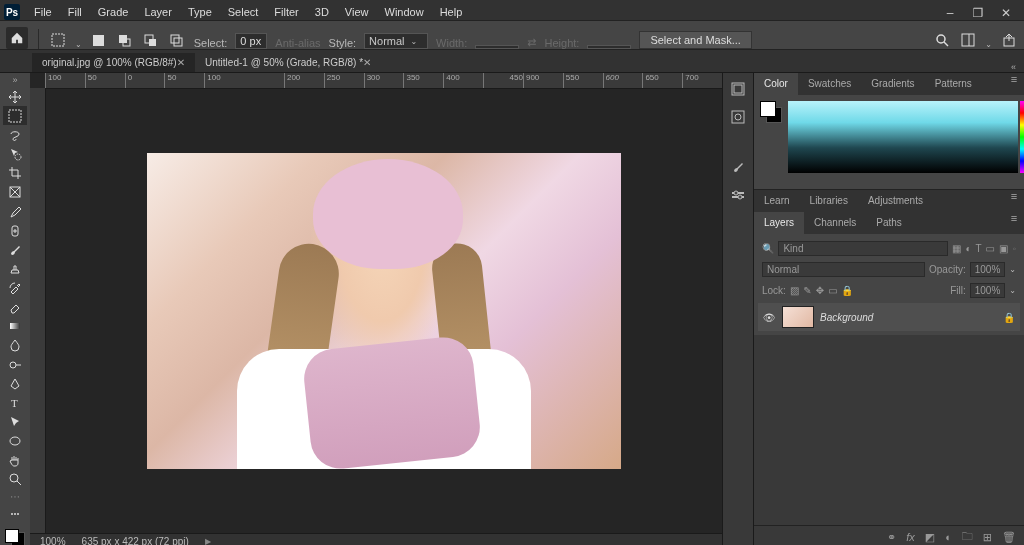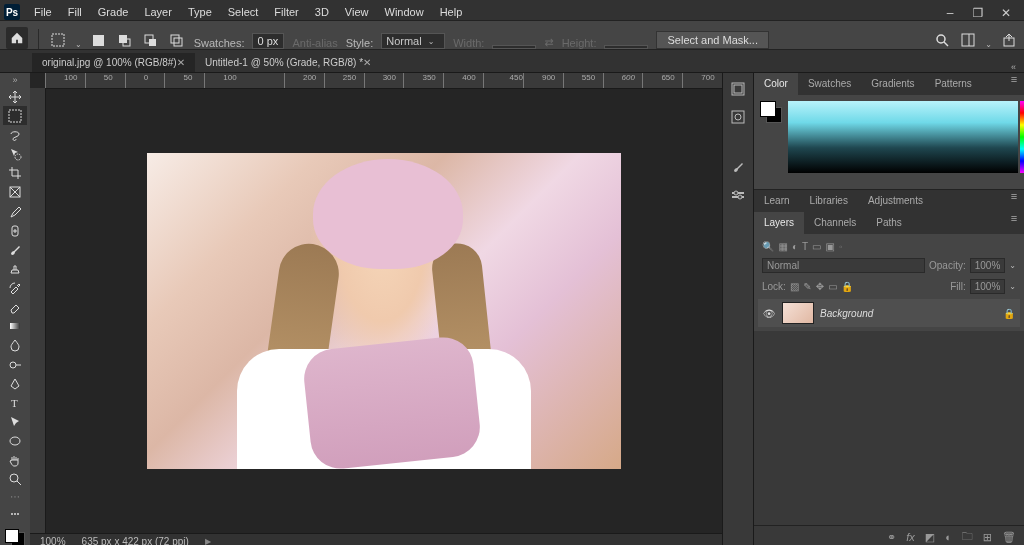--- a/index.html
+++ b/index.html
@@ -36,21 +36,21 @@
 .tbar-chev{color:#aaa;font-size:9px;margin-bottom:2px}
 .tool{width:24px;height:22px;display:flex;align-items:center;justify-content:center;color:#ddd;position:relative}
 .tool.sel{background:#2d2d2d}
 .fgbg{position:relative;width:24px;height:24px;margin-top:4px}
 .fg-sw{position:absolute;width:12px;height:12px;background:#fff;border:1px solid #000;left:2px;top:2px;z-index:2}
 .bg-sw{position:absolute;width:12px;height:12px;background:#000;border:1px solid #555;right:2px;bottom:2px}
 
 #canvas-wrap{flex:1;background:#252525;position:relative;overflow:hidden}
 #hruler{position:absolute;top:0;left:15px;right:0;height:15px;background:#3a3a3a;border-bottom:1px solid #1a1a1a;display:flex;overflow:hidden}
 #vruler{position:absolute;top:15px;left:0;width:15px;bottom:14px;background:#3a3a3a;border-right:1px solid #1a1a1a}
-.rtick{font-size:8px;color:#aaa;position:relative;height:100%;border-left:1px solid #777;padding-left:18px}
+.rtick{font-size:8px;color:#aaa;position:relative;height:100%;border-left:1px solid #777;padding-left:2px}
 #canvas-area{position:absolute;top:15px;left:15px;right:0;bottom:14px;display:flex;align-items:center;justify-content:center}
 #photo{width:474px;height:316px;background:linear-gradient(135deg,#f7ece6 0%,#e8c9b8 22%,#dcb7a6 38%,#f0d8e4 55%,#e4c0d6 70%,#d6a988 100%);position:relative;overflow:hidden}
 
 #photo::before{content:"";position:absolute;top:26px;left:150px;width:170px;height:220px;background:radial-gradient(ellipse at 50% 30%,#f5d5b8 0%,#f0caad 35%,transparent 60%);border-radius:50% 50% 40% 40%}
 #hat{position:absolute;top:6px;left:166px;width:150px;height:110px;background:#e8bfd4;border-radius:50% 50% 45% 45%}
 #scarf{position:absolute;top:190px;left:160px;width:170px;height:120px;background:linear-gradient(#deb5cc,#d19fbc);border-radius:30px;transform:rotate(-6deg)}
 #sweater{position:absolute;bottom:0;left:90px;right:90px;height:120px;background:#fff;border-radius:42px 42px 0 0}
 #hair-l{position:absolute;top:90px;left:120px;width:60px;height:230px;background:linear-gradient(#9c7a54,#c9a574);border-radius:40px;transform:rotate(8deg)}
 #hair-r{position:absolute;top:90px;right:130px;width:50px;height:220px;background:linear-gradient(#9c7a54,#c9a574);border-radius:40px;transform:rotate(-6deg)}
 
@@ -138,21 +138,21 @@
         <rect x="1" y="1" width="8" height="8" fill="none" stroke="#ddd"></rect>
         <rect x="5" y="5" width="7" height="7" fill="#ddd"></rect>
       </svg>
     </div>
   <div class="icon-box">
       <svg width="13" height="13">
         <rect x="1" y="1" width="8" height="8" fill="none" stroke="#ddd"></rect>
         <rect x="4" y="4" width="8" height="8" fill="none" stroke="#ddd"></rect>
       </svg>
     </div>
-  <span class="opt-label">Swatches:</span>
+  <span class="opt-label">Select:</span>
   <span class="opt-field">0 px</span>
   <span class="opt-disabled">Anti-alias</span>
   <span class="opt-label">Style:</span>
   <div class="opt-select">
       <span>Normal</span>
       <span class="tiny-chev">⌄</span>
     </div>
   <span class="opt-disabled">Width:</span>
   <span class="opt-field opt-disabled" style="min-width:34px"></span>
   <span class="opt-disabled">⇄</span>
@@ -430,20 +430,21 @@
     <div class="panel-tabs">
       <div class="ptab active">Layers</div>
       <div class="ptab">Channels</div>
       <div class="ptab">Paths</div>
       <div class="spacer"></div>
         <div class="panel-menu">≡</div>
     </div>
     <div class="panel-body" id="layers-body">
       <div class="layer-ctrl-row">
         <span style="font-size:10px">🔍</span>
+        <span class="lc-field" style="flex:1">Kind</span>
         <span>▦</span>
         <span>◐</span>
         <span>T</span>
         <span>▭</span>
         <span>▣</span>
         <span style="color:#777">◦</span>
       </div>
       <div class="layer-ctrl-row">
         <span class="lc-field" style="flex:1">Normal</span>
         <span>Opacity:</span>

